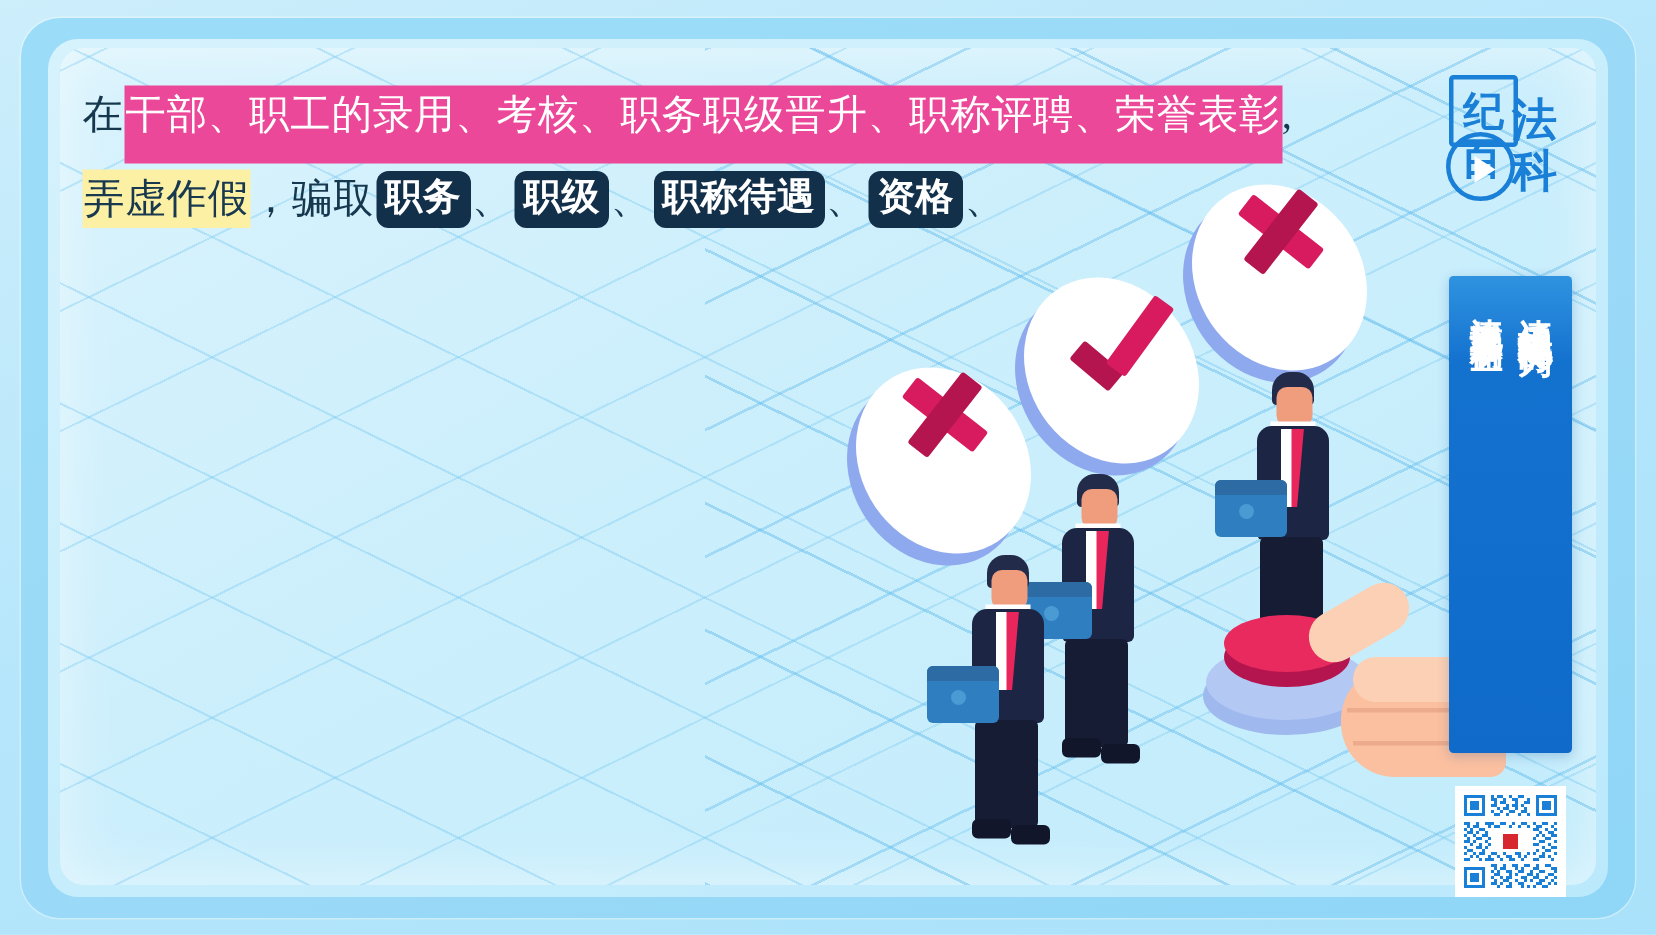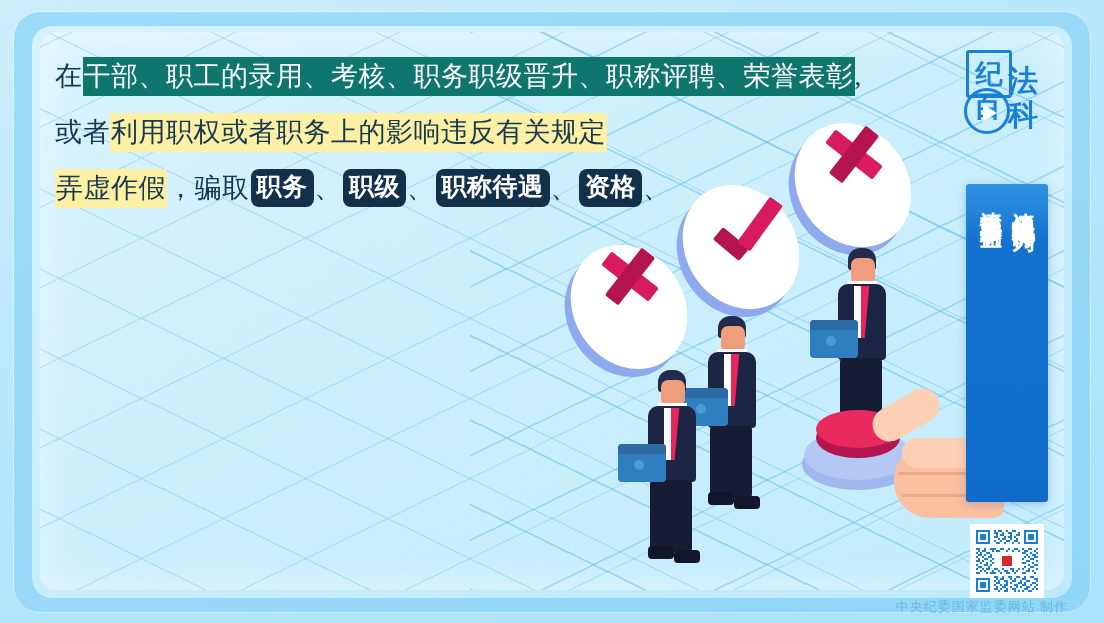--- a/index.html
+++ b/index.html
@@ -52,21 +52,21 @@
   
   .text-block{
     position:absolute;left:55px;top:48px;width:880px;
   }
   .line{
     height:56px;line-height:56px;white-space:nowrap;
     font-size:27px;color:#14374f;letter-spacing:.5px;
   }
   .plain{color:#16384f;}
   .hl-blue{
-    background:#0f766e;color:#ffffff;padding:4px 1px 5px 1px;
+    background:#ec4899;color:#ffffff;padding:4px 1px 18px 1px;
     box-decoration-break:clone;-webkit-box-decoration-break:clone;
   }
   .hl-yellow{
     background:#fbf0a4;color:#17384f;padding:4px 1px 5px 1px;
     box-decoration-break:clone;-webkit-box-decoration-break:clone;
   }
   .badge{
     display:inline-block;background:#13304a;color:#ffffff;
     border-radius:8px;padding:1px 6px 3px 6px;margin:0 1px;
     font-weight:bold;font-size:25px;line-height:34px;vertical-align:2px;
@@ -227,23 +227,20 @@
     </div>
   </div>
 
   <div class="text-block">
 
     <div class="line">
       <span class="plain">在</span><span class="hl-blue">干部、职工的录用、考核、职务职级晋升、职称评聘、荣誉表彰</span><span class="plain">,</span>
     </div>
 
 
-    <div class="line">
-      <span class="plain">或者</span><span class="hl-yellow">利用职权或者职务上的影响违反有关规定</span>
-    </div>
 
 
     <div class="line">
       <span class="hl-yellow">弄虚作假</span><span class="plain">，骗取</span><span class="badge">职务</span><span class="plain">、</span><span class="badge">职级</span><span class="plain">、</span><span class="badge">职称待遇</span><span class="plain">、</span><span class="badge">资格</span><span class="plain">、</span>
     </div>
 
 
   </div>
 
   <div class="side-panel">
@@ -450,15 +447,14 @@
             <rect x="24" y="31" width="1" height="1"></rect>
               <rect x="27" y="31" width="2" height="1"></rect>
           </g>
           <rect x="13" y="13" width="7" height="7" fill="#ffffff"></rect>
           <rect x="14" y="14" width="5" height="5" fill="#d8262e"></rect>
         </svg>
       </div>
     </div>
   </div>
 
-  <div class="credit">中央纪委国家监委网站 制作</div>
 
 </div>
 
 </body></html>

